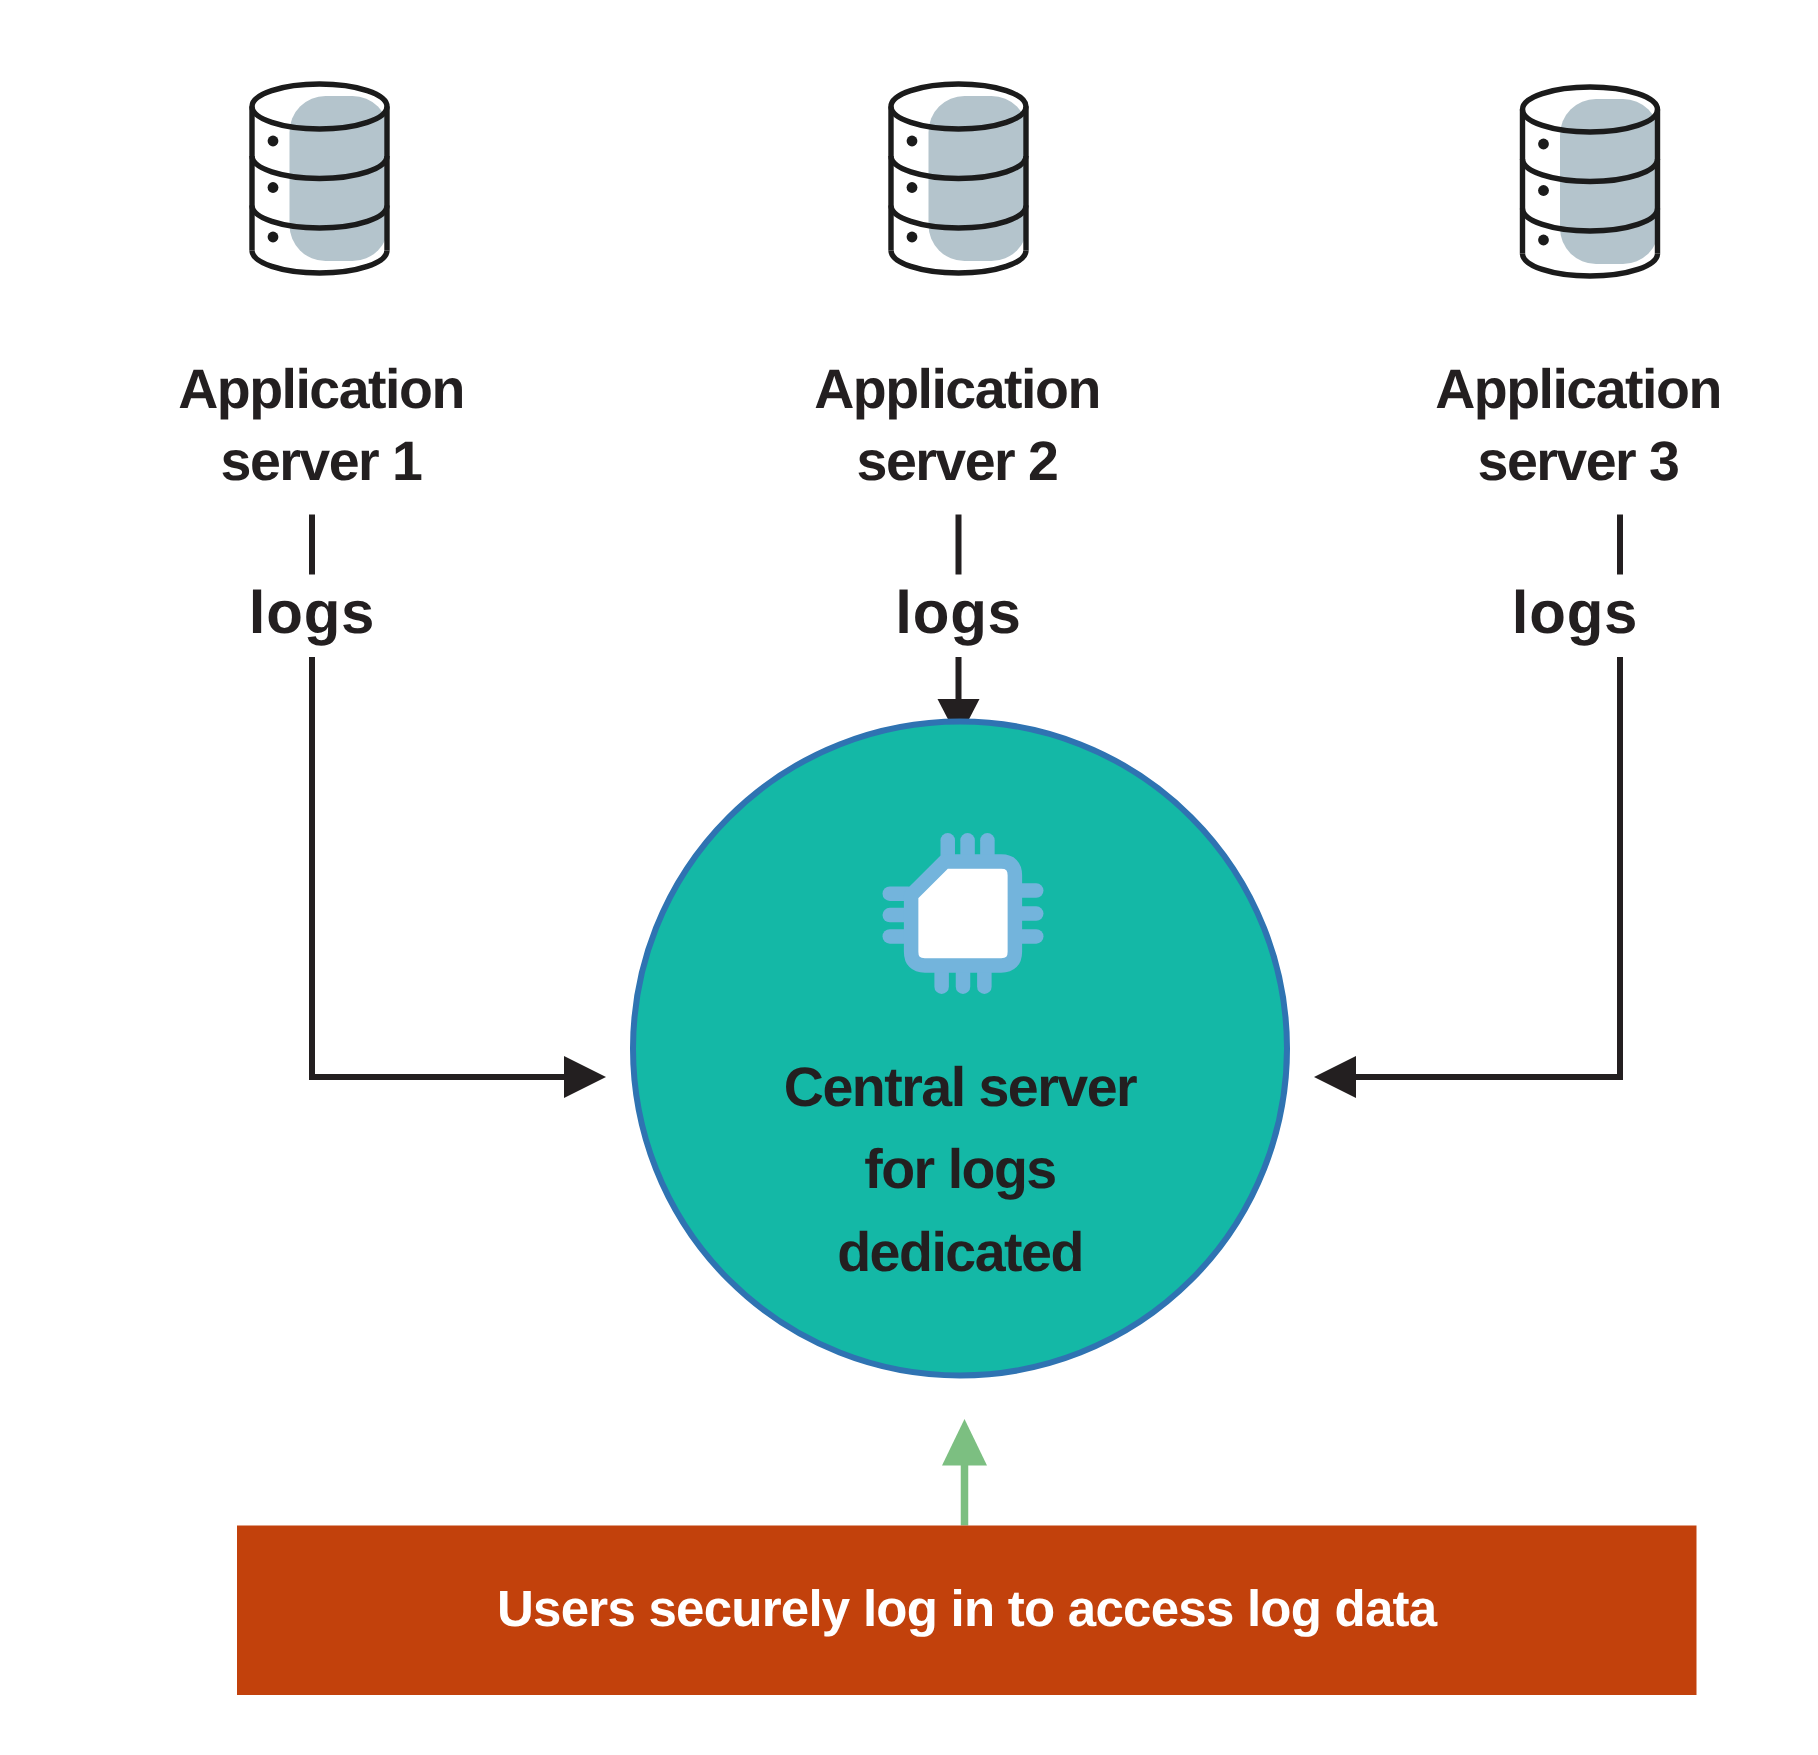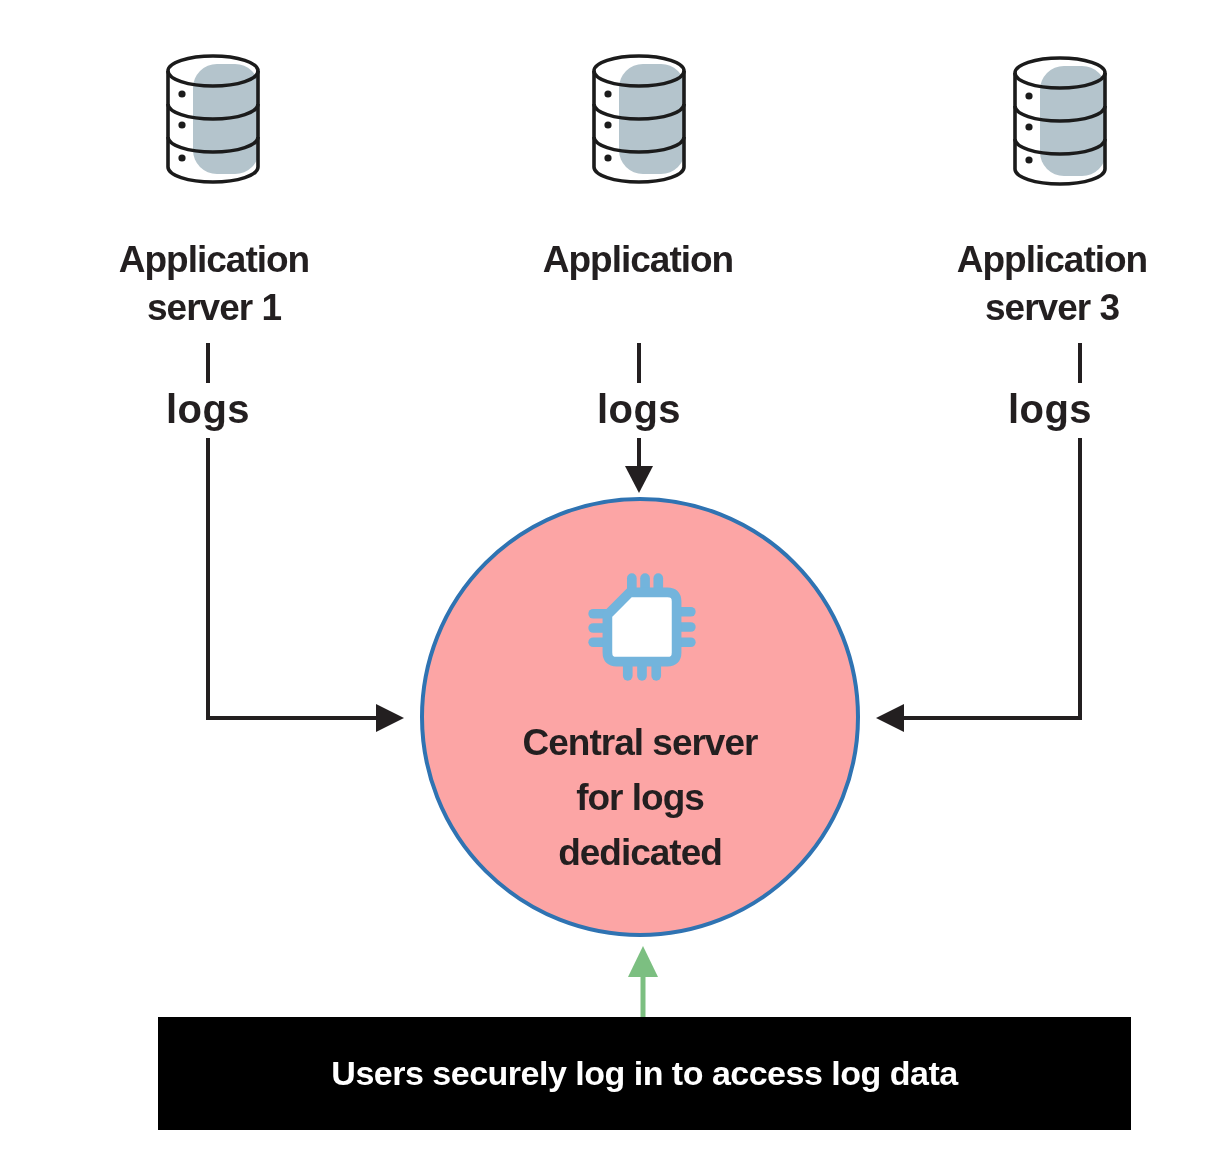--- a/index.html
+++ b/index.html
@@ -52,27 +52,27 @@
   }
   .flow-line { stroke: #231f20; stroke-width: 4; fill: none; }
   .flow-head { fill: #231f20; stroke: none; }
   .green-line { stroke: #7cbf81; stroke-width: 5; fill: none; }
   .green-head { fill: #7cbf81; stroke: none; }
 
   
   .central-circle {
     position: absolute;
     left: 420px;
-    top: 497px;
+    top: 479px;
     width: 440px;
     height: 440px;
     box-sizing: border-box;
     border: 4px solid #2f73b2;
     border-radius: 50%;
-    background: #fca5a5;
+    background: #14b8a6;
   }
   .chip-icon {
     position: absolute;
     left: 159px;  
     top: 67px;
     width: 118px;
     height: 118px;
   }
   .central-label {
     position: absolute;
@@ -87,21 +87,21 @@
     color: #231f20;
   }
 
   
   .banner {
     position: absolute;
     left: 158px;
     top: 1017px;
     width: 973px;
     height: 113px;
-    background: #000000;
+    background: #c2410c;
     display: flex;
     align-items: center;
     justify-content: center;
   }
   .banner-text {
     color: #ffffff;
     font-weight: 700;
     font-size: 34px;
     letter-spacing: -0.5px;
   }
@@ -161,20 +161,21 @@
       <circle cx="19" cy="106" r="3.6"></circle>
     </g>
   </svg>
 
   <div class="server-label" style="left:-6px;">
     <div>Application</div>
     <div>server 1</div>
   </div>
   <div class="server-label" style="left:418px;">
     <div>Application</div>
+    <div>server 2</div>
   </div>
   <div class="server-label" style="left:832px;">
     <div>Application</div>
     <div>server 3</div>
   </div>
 
   <div class="edge-label" style="left:138px;">logs</div>
   <div class="edge-label" style="left:569px;">logs</div>
   <div class="edge-label" style="left:980px;">logs</div>
 

